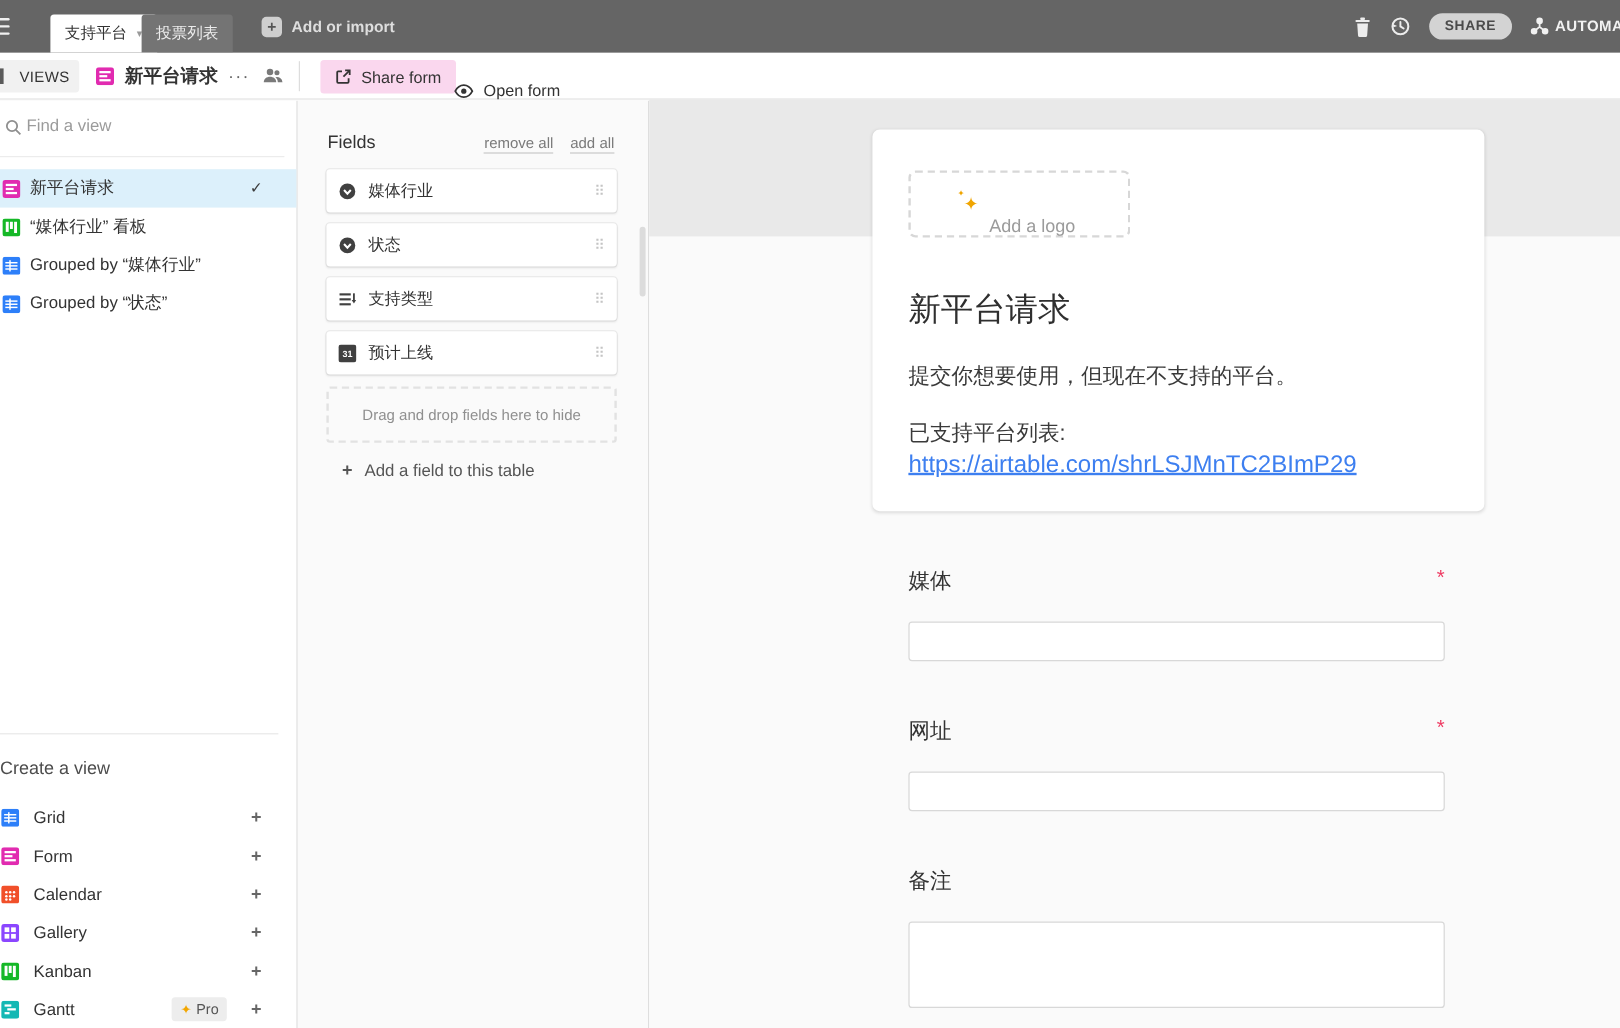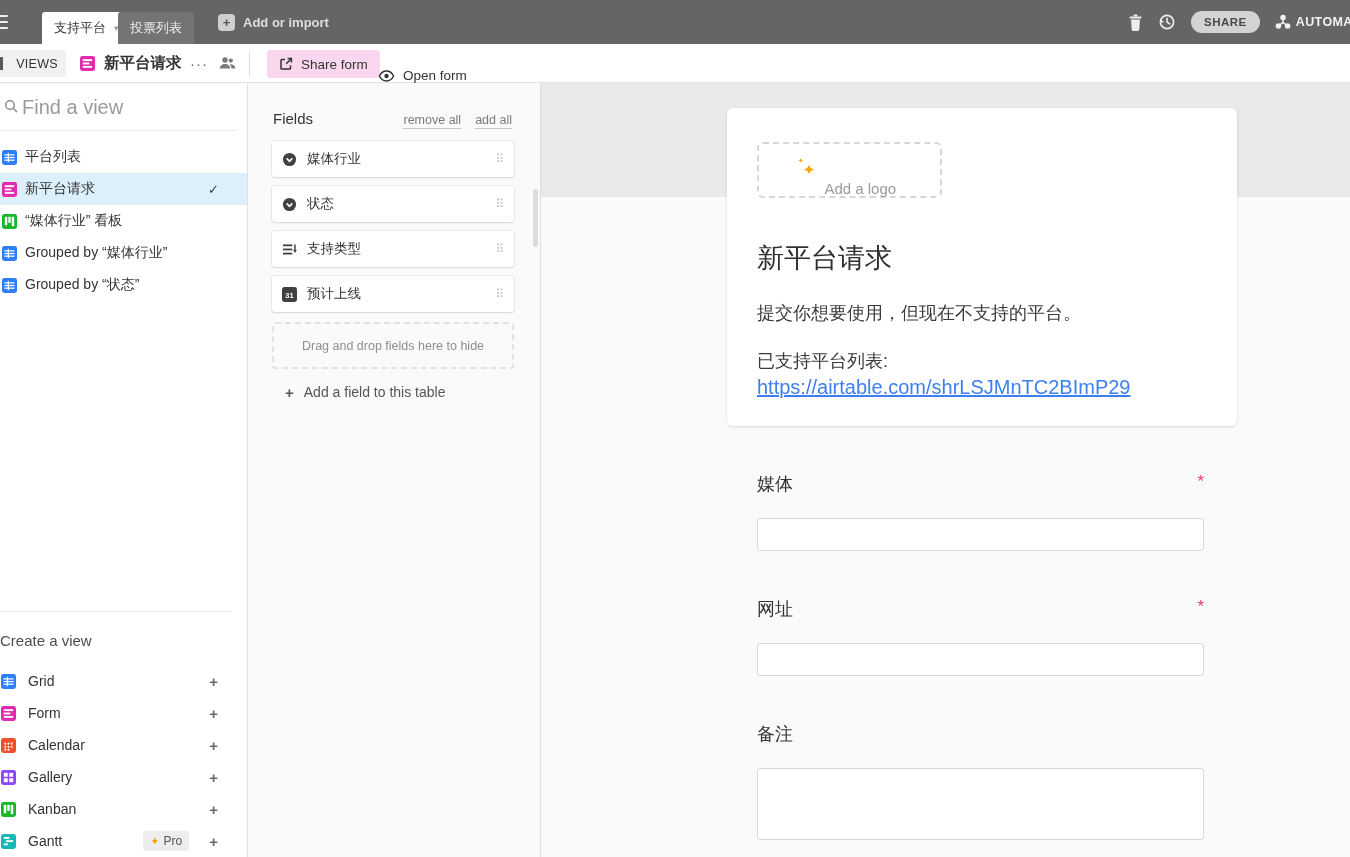--- a/index.html
+++ b/index.html
@@ -36,21 +36,21 @@
   .toolbar-more { position:absolute; left:190px; top:0; height:39px; display:flex; align-items:center; color:#666; font-size:15px; letter-spacing:1px; cursor:pointer; }
   .toolbar-people { position:absolute; left:218px; top:11px; cursor:pointer; }
   .toolbar-divider { position:absolute; left:249px; top:7px; width:1px; height:25px; background:#ddd; }
   .share-form-btn { position:absolute; left:267px; top:6px; height:28px; padding:0 12px; background:#fad7ee; border-radius:3px; display:flex; align-items:center; gap:8px; font-size:13.5px; color:#333; cursor:pointer; }
   .open-form-btn { position:absolute; left:378px; top:0; height:39px; display:flex; align-items:flex-end; gap:8px; font-size:13.5px; color:#333; cursor:pointer; }
 
   
   #sidebar { position:absolute; left:0; top:84px; width:248px; bottom:0; background:#fff; border-right:1px solid #e0e0e0; }
   .search-row { position:relative; height:47px; border-bottom:1px solid #ececec; margin-right:10px; }
   .search-row svg { position:absolute; left:4px; top:15px; }
-  .search-row input { position:absolute; left:22px; top:12px; width:200px; border:none; outline:none; font-size:20px; background:transparent; font-family:inherit; color:#333; }
+  .search-row input { position:absolute; left:22px; top:12px; width:200px; border:none; outline:none; font-size:14px; background:transparent; font-family:inherit; color:#333; }
   .search-row input::placeholder { color:#9b9b9b; }
   .view-list { margin-top:10px; }
   .view-row { height:32px; display:flex; align-items:center; gap:8px; padding-left:2px; font-size:14px; color:#333; cursor:pointer; }
   .view-row.selected { background:#dcf0fb; }
   .view-row .check { margin-left:auto; margin-right:28px; font-size:13px; color:#3c3c3c; }
   .create-section { position:absolute; left:0; top:527px; width:248px; }
   .create-divider { height:1px; background:#e8e8e8; margin:0 16px 0 0; }
   .create-heading { margin-top:20px; font-size:15px; color:#4d4d4d; }
   .create-list { margin-top:16px; }
   .create-row { height:32px; display:flex; align-items:center; gap:12px; padding-left:1px; font-size:14px; color:#333; cursor:pointer; }
@@ -194,32 +194,20 @@
 
 <aside id="sidebar">
   <div class="search-row">
     <svg width="14" height="14" viewBox="0 0 14 14">
         <circle cx="6" cy="6" r="4.3" fill="none" stroke="#8f8f8f" stroke-width="1.5"></circle>
         <path d="M9.2 9.2 13 13" stroke="#8f8f8f" stroke-width="1.5"></path>
       </svg>
     <input type="text" placeholder="Find a view" style="">
   </div>
   <div class="view-list">
-    <div class="view-row">
-      <svg class="vicon" viewBox="0 0 16 16">
-          <rect width="16" height="16" rx="2.6" fill="#2d7ff9"></rect>
-          <g fill="#fff">
-            <rect x="2.6" y="4.6" width="10.8" height="1.3"></rect>
-            <rect x="2.6" y="7.4" width="10.8" height="1.3"></rect>
-            <rect x="2.6" y="10.2" width="10.8" height="1.3"></rect>
-            <rect x="6.1" y="3" width="1.3" height="10"></rect>
-          </g>
-        </svg>
-      <span>平台列表</span>
-    </div>
     <div class="view-row selected">
       <svg class="vicon" viewBox="0 0 16 16">
           <rect width="16" height="16" rx="2.6" fill="#e12bb0"></rect>
           <g fill="#fff">
             <rect x="3" y="3.4" width="10" height="2"></rect>
             <rect x="3" y="7" width="7" height="2"></rect>
             <rect x="3" y="10.6" width="10" height="2"></rect>
           </g>
         </svg>
       <span>新平台请求</span>

